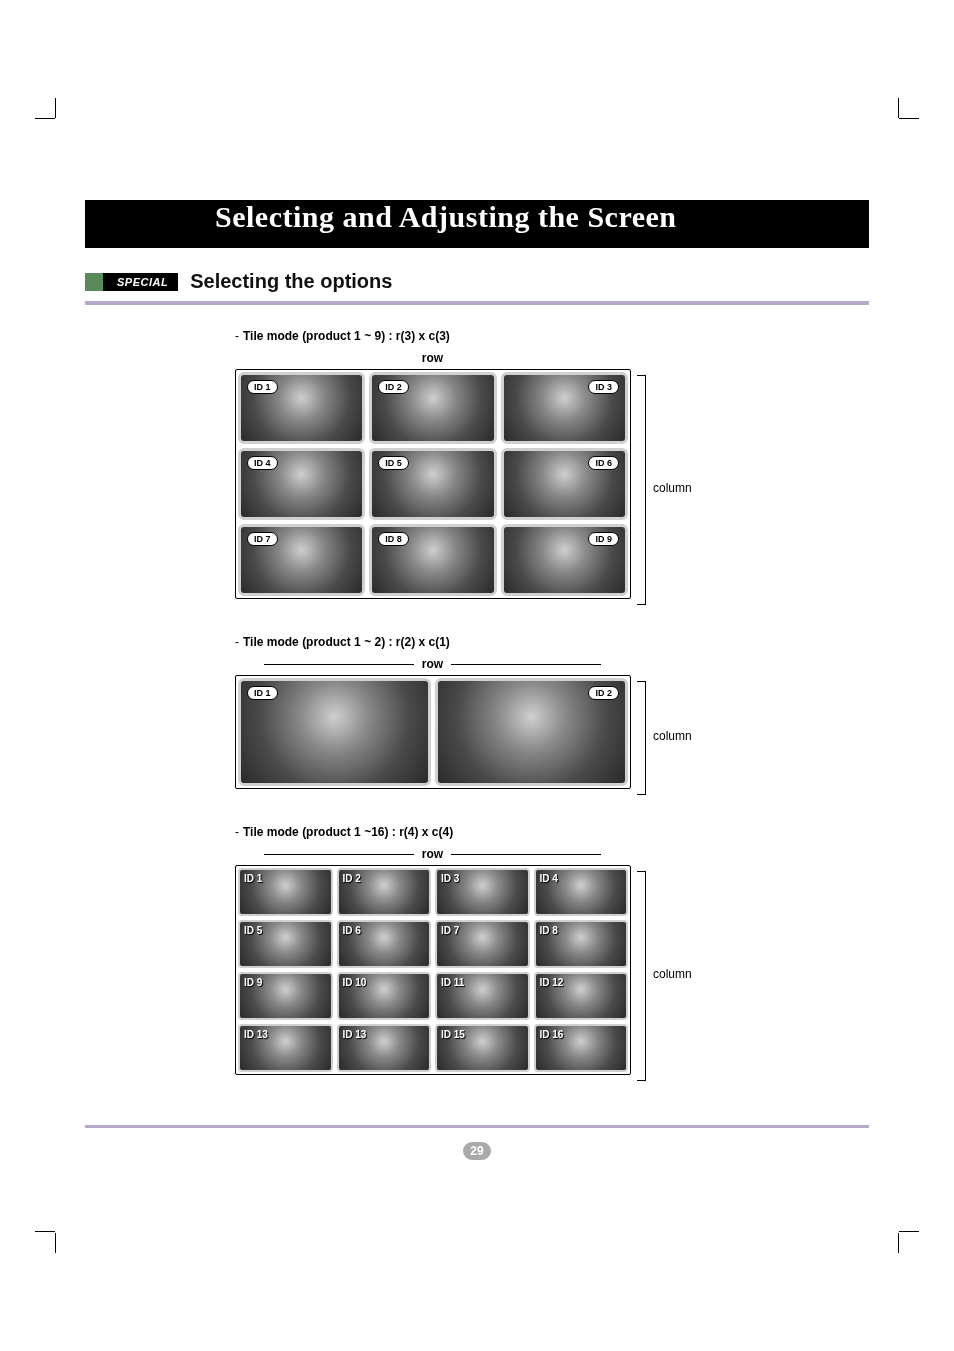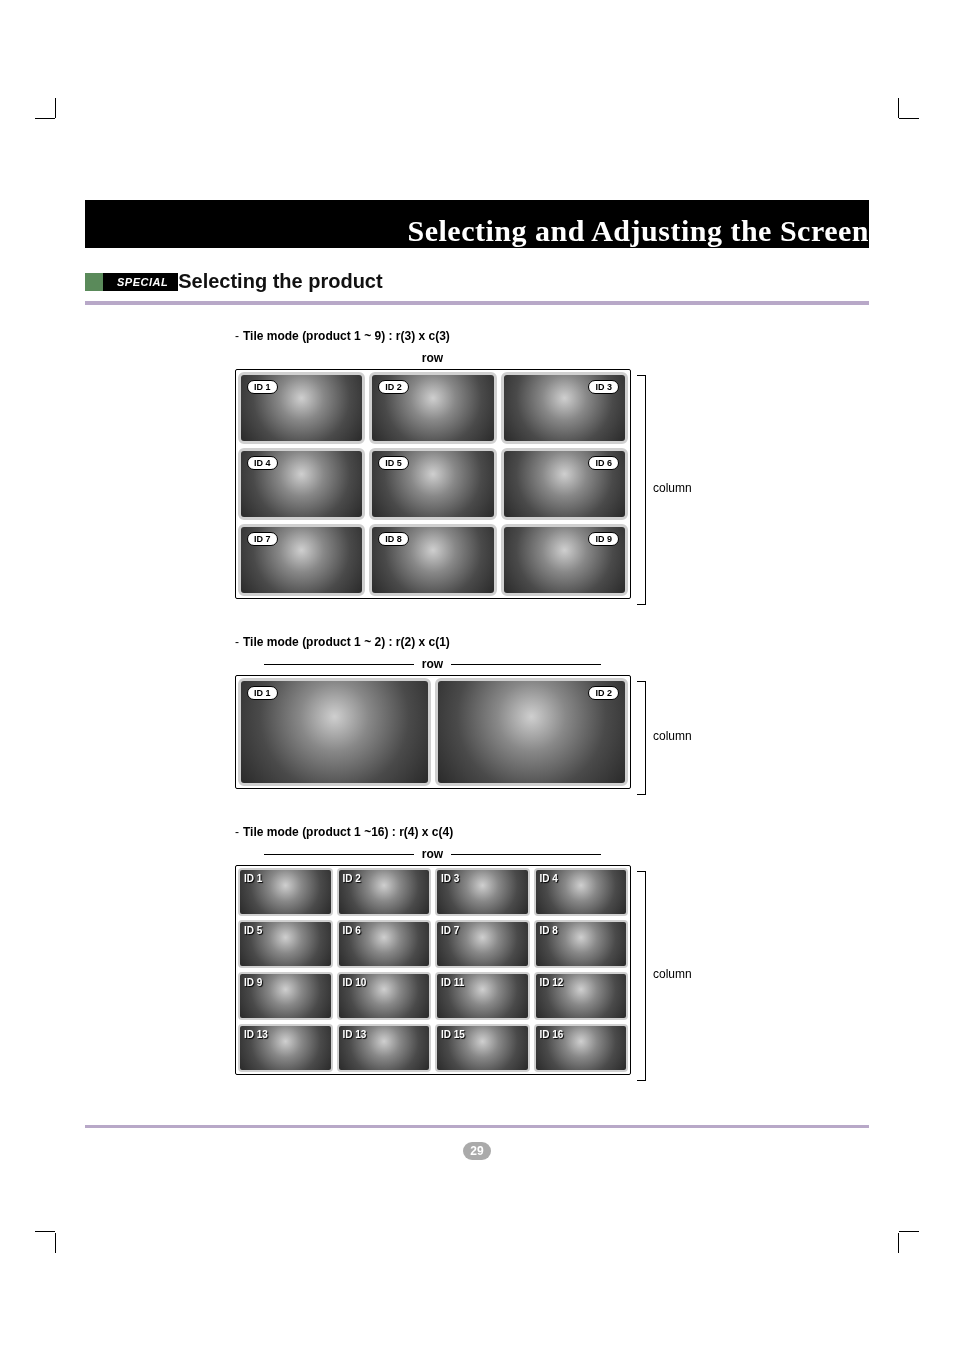--- a/index.html
+++ b/index.html
@@ -27,41 +27,41 @@
   .cropmark.bl { left: 55px; bottom: 98px; border-left: 1px solid #000; }
   .cropmark.blh { left: 35px; bottom: 118px; border-top: 1px solid #000; width: 20px; height: 1px; }
   .cropmark.br { right: 55px; bottom: 98px; border-right: 1px solid #000; }
   .cropmark.brh { right: 35px; bottom: 118px; border-top: 1px solid #000; width: 20px; height: 1px; }
 
   .title-bar {
     margin-top: 120px;
     background: #000;
     height: 48px;
     display: flex;
-    align-items: flex-end;
-    flex-direction: column;
+    align-items: flex-start;
   }
   .title-bar .lead {
     width: 130px;
     height: 100%;
     background: #000;
   }
   .title-bar h1 {
     margin: 0;
     color: #fff;
     font-family: "Times New Roman", Times, serif;
     font-weight: 600;
     font-size: 30px;
     letter-spacing: 0.5px;
   }
 
   .subhead-row {
     margin-top: 22px;
     display: flex;
     align-items: center;
+    gap: 12px;
   }
   .special-badge {
     background: #000;
     color: #fff;
     font-style: italic;
     font-weight: bold;
     font-size: 11px;
     padding: 3px 10px 3px 14px;
     border-left: 18px solid #5a8a5a;
     letter-spacing: 0.5px;
@@ -219,21 +219,21 @@
   <div class="cropmark br"></div>
   <div class="cropmark brh"></div>
 
   <div class="title-bar">
     <div class="lead"></div>
     <h1>Selecting and Adjusting the Screen</h1>
   </div>
 
   <div class="subhead-row">
     <div class="special-badge">SPECIAL</div>
-    <div class="subhead">Selecting the product</div>
+    <div class="subhead">Selecting the options</div>
   </div>
   <hr class="accent">
 
   <div class="section-title">
     <span class="dash">-</span><span>Tile mode (product 1 ~ 9) : r(3) x c(3)</span>
   </div>
   <div class="grid-wrap grid3-wrap">
     <div class="row-label">row</div>
     <div class="tile-grid grid3">
       <div class="tile">

